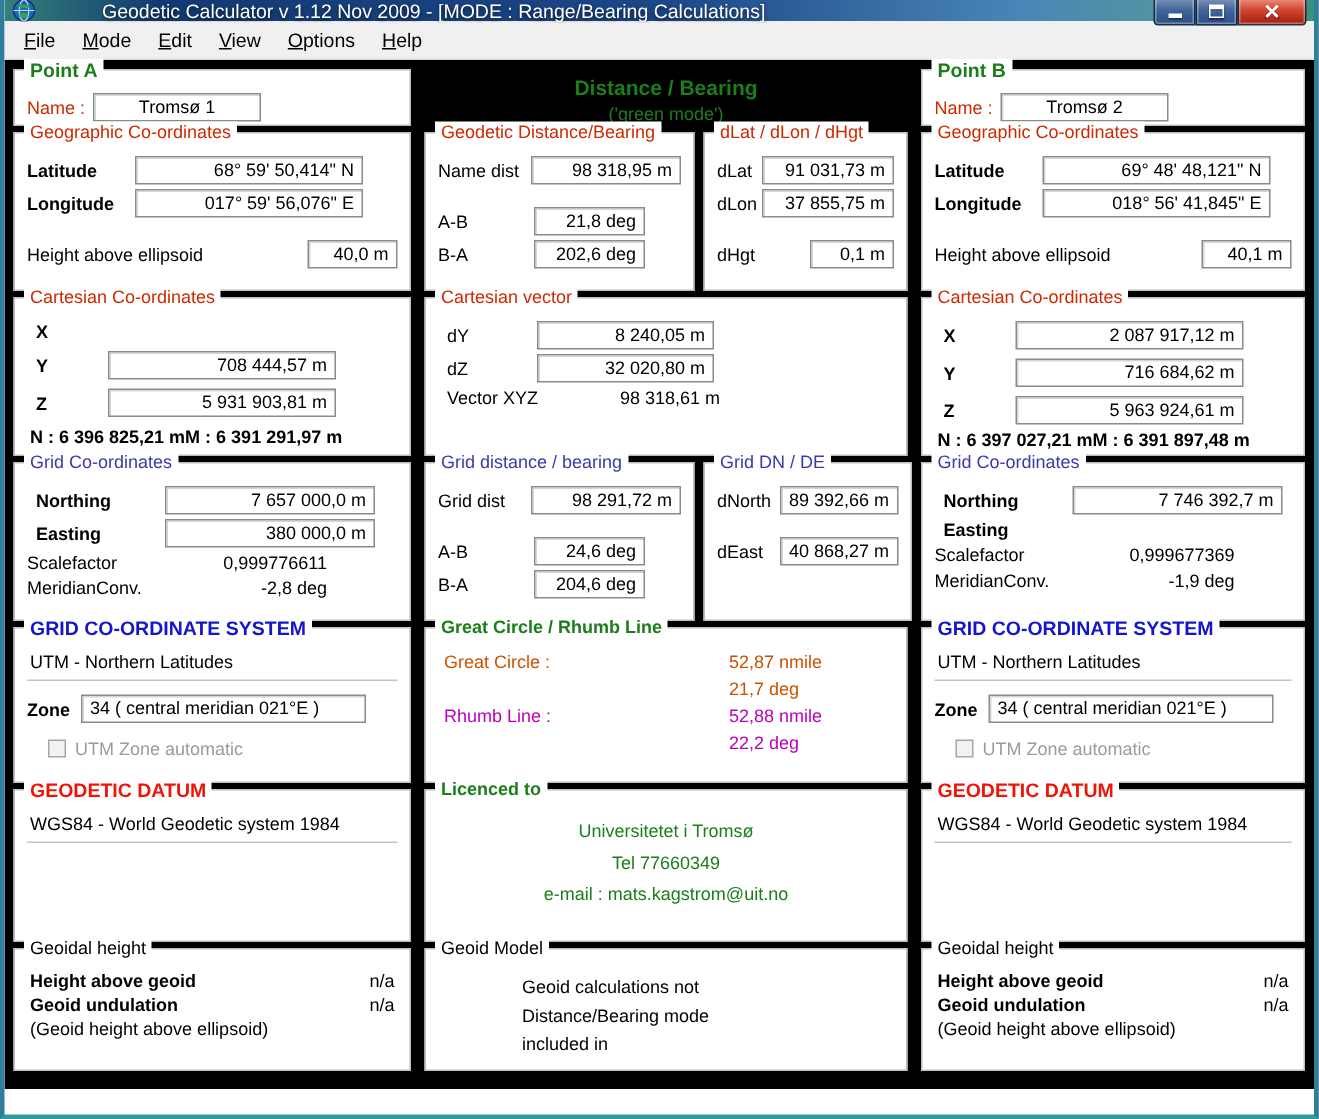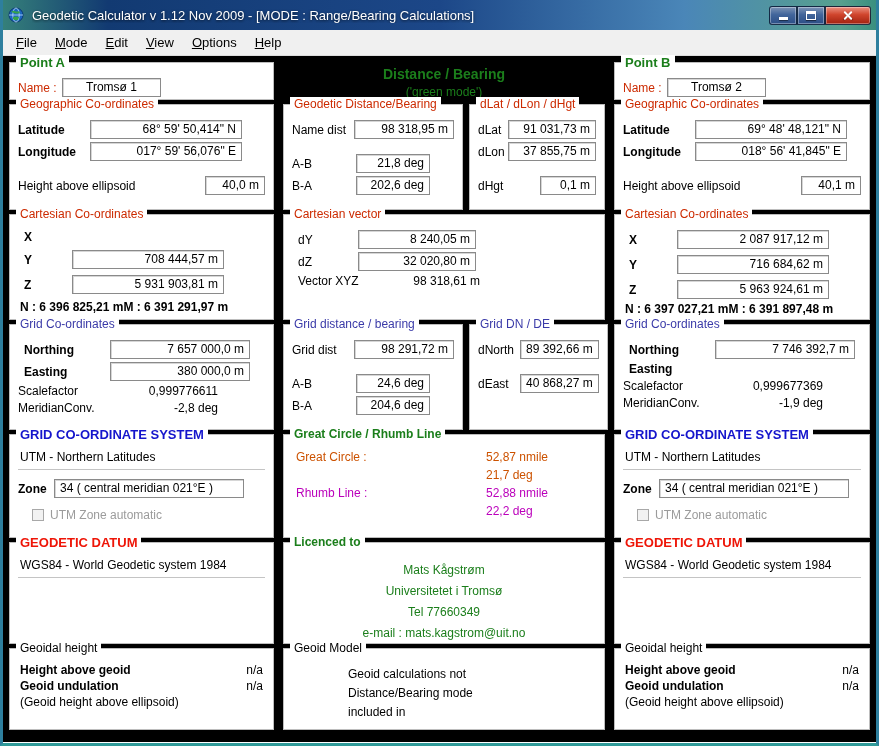--- a/index.html
+++ b/index.html
@@ -5,23 +5,24 @@
   * { margin:0; padding:0; box-sizing:border-box; }
   html,body { background:#e4e4e4; font-family:"Liberation Sans", sans-serif; }
   .window {
     width:879px; height:746px; overflow:hidden; position:relative;
     background:#fff;
     border-left:3px solid #2e7f9e; border-right:3px solid #2e7f9e; border-bottom:3px solid #2f9a98;
     box-shadow:0 0 0 1px #12303f;
   }
   
   .titlebar {
-    height:30px; display:flex; align-items:center; padding:0 5px;
+    height:14px; display:flex; align-items:center; padding:0 5px;
     background:linear-gradient(90deg,#35807a,#123a72 12%,#1c4788 50%,#4a86b8 78%,#57a08e 96%,#3a8f7f);
     color:#fff;
+    gap:36px;
   }
   .app-icon { width:18px; height:16px; display:flex; align-items:center; }
   .title-text { flex:1; margin-left:6px; font-size:13px; white-space:nowrap; overflow:hidden; text-shadow:0 1px 3px rgba(0,0,0,.7); }
   .win-btns { display:flex; align-self:center; }
   .wbtn { width:28px; height:19px; border:1px solid rgba(15,35,60,.9); box-shadow:inset 0 0 0 1px rgba(255,255,255,.35);
           background:linear-gradient(#7d94b5,#41659b 45%,#2c4f86); cursor:default; }
   .wbtn.first { border-radius:3px 0 0 3px; }
   .wbtn.close { width:46px; border-radius:0 3px 3px 0; background:linear-gradient(#ec9180,#d0452d 45%,#a22210); }
   .glyph-min { display:block; width:9px; height:3px; background:#fff; margin:10px auto 0; box-shadow:0 1px 1px rgba(0,0,0,.5); }
   .glyph-max { display:block; width:10px; height:9px; border:1px solid #fff; border-top-width:3px; margin:4px auto 0; box-shadow:0 1px 1px rgba(0,0,0,.5); }
@@ -70,21 +71,21 @@
     height:19px; line-height:17px; padding:0 5px; font-size:12px;
     text-align:right; white-space:nowrap; overflow:hidden;
   }
   .center { text-align:center; }
   .left { text-align:left; }
   .plainval { display:inline-block; font-size:12px; text-align:right; white-space:nowrap; }
   .mla { margin-left:auto; }
   .gap { height:9px; }
   .w30{width:30px}.w36{width:36px}.w42{width:42px}.w44{width:44px}.w48{width:48px}
   .w56{width:56px}.w60{width:60px}.w64{width:64px}.w72{width:72px}.w74{width:74px}
-  .w86{width:86px}.w100{width:100px}.w110{width:110px}.w112{width:99px}
+  .w86{width:86px}.w100{width:100px}.w110{width:110px}.w112{width:112px}
   .w118{width:118px}.w140{width:140px}.w152{width:152px}.w190{width:190px}
   .flex1 { flex:1; }
   .ind6 { padding-left:6px; }
   
   .mid-header { text-align:center; padding-top:4px; }
   .mid-header .mh-title { font-size:14px; font-weight:bold; color:#1b7e1b; }
   .mid-header .mh-sub { font-size:12px; color:#1b7e1b; margin-top:3px; }
   .nm-line { margin-top:auto; display:flex; justify-content:flex-start; font-size:12px; padding:0 2px 2px;font-weight:bold; }
   .combo-line { font-size:12px; padding:2px 0 5px 2px; border-bottom:1px solid #c4c4c4; margin-top:1px; }
   .checkbox { display:inline-block; width:12px; height:12px; border:1px solid #a8a8a8; background:#f2f2f2; margin:0 6px 0 14px; }
@@ -392,21 +393,20 @@
     </div>
 
     <div class="gbox">
       <span class="gtitle t-bigred">GEODETIC DATUM</span>
       <div class="combo-line">WGS84 - World Geodetic system 1984</div>
     </div>
 
     <div class="gbox">
       <span class="gtitle t-green">Licenced to</span>
       <div class="centerlines t-green-n">
-        <div>Mats Kågstrøm</div>
         <div>Universitetet i Tromsø</div>
         <div>Tel 77660349</div>
         <div>e-mail : mats.kagstrom@uit.no</div>
       </div>
     </div>
 
     <div class="gbox">
       <span class="gtitle t-bigred">GEODETIC DATUM</span>
       <div class="combo-line">WGS84 - World Geodetic system 1984</div>
     </div>

